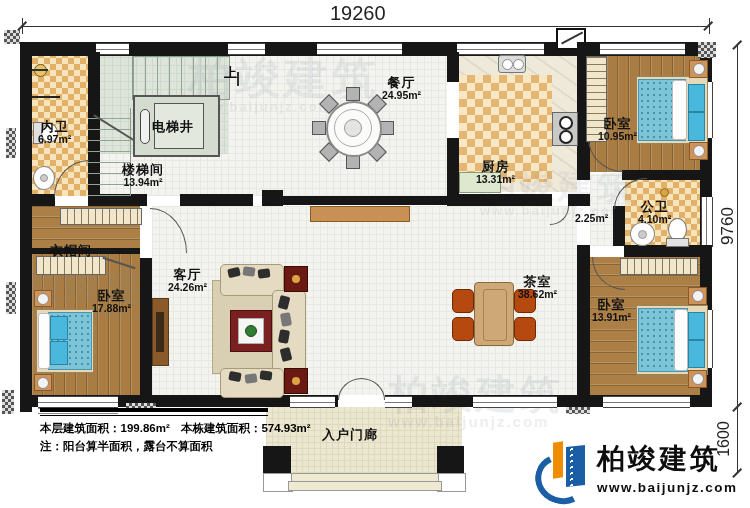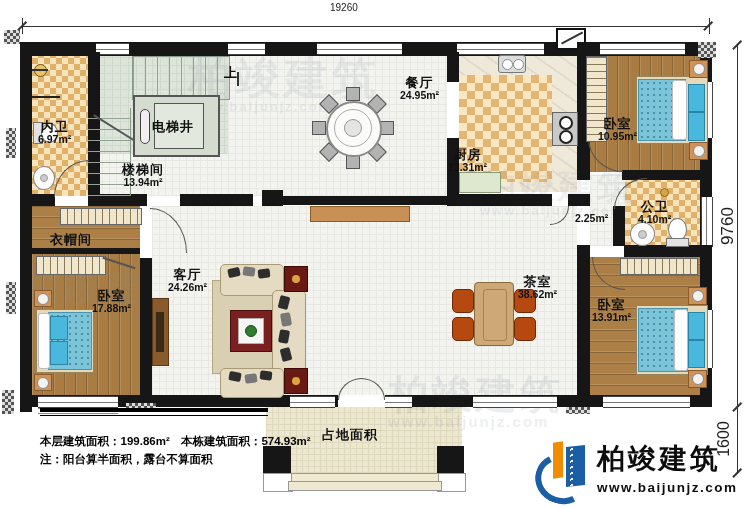--- a/index.html
+++ b/index.html
@@ -61,21 +61,21 @@
   .cushg{background:#777;border-radius:2px;}
   .circle{border-radius:50%;}
   .dchair{background:#b3b3b3;border:1px solid #555;width:12px;height:12px;}
   .tchair{background:#b5490f;border:1px solid #6e2a07;border-radius:5px;width:20px;height:22px;}
   
   .rl{position:absolute;display:flex;flex-direction:column;align-items:center;color:#111;font-weight:bold;line-height:1.08;white-space:nowrap;}
   .rn{font-size:13px;letter-spacing:1px;}
   .ra{font-size:10.5px;}
   .wm{position:absolute;color:#8a94a0;font-weight:bold;white-space:nowrap;line-height:1.0;}
   .wm .s{display:block;font-size:13px;letter-spacing:2px;}
-  .dimtxt{color:#222;font-size:10px;font-weight:normal;}
+  .dimtxt{color:#222;font-size:20px;font-weight:normal;}
   .dline{background:#333;}
   .tick{position:absolute;width:12px;height:1.5px;background:#333;transform:rotate(-45deg);}
   
   .tb-title{font-size:31px;font-weight:bold;color:#000;letter-spacing:2px;}
   .tb-scale{font-size:23px;color:#000;margin-left:14px;}
   .tb-line{border-top:4px solid #000;border-bottom:1.5px solid #000;height:3px;}
   .tb-row{font-size:11.5px;font-weight:bold;color:#000;white-space:nowrap;}
   .logo-co{font-size:28px;font-weight:900;color:#0d0d0d;letter-spacing:3px;}
   .logo-site{font-size:13.5px;font-weight:bold;color:#0d0d0d;letter-spacing:1.5px;}
 </style>
@@ -317,60 +317,60 @@
   <div class="rl" style="left:122px;top:163px;">
     <span class="rn">楼梯间</span>
     <span class="ra">13.94m²</span>
   </div>
   <div class="rl" style="left:152px;top:120px;">
     <span class="rn">电梯井</span>
   </div>
   <div class="rl" style="left:224px;top:66px;">
     <span class="rn">上</span>
   </div>
-  <div class="rl" style="left:400px;top:76px;">
+  <div class="rl" style="left:382px;top:76px;">
     <span class="rn">餐厅</span>
     <span class="ra">24.95m²</span>
   </div>
-  <div class="rl" style="left:448px;top:148px;">
+  <div class="rl" style="left:448px;top:160px;padding-left:28px;">
     <span class="rn">厨房</span>
     <span class="ra">13.31m²</span>
   </div>
   <div class="rl" style="left:598px;top:117px;">
     <span class="rn">卧室</span>
     <span class="ra">10.95m²</span>
   </div>
   <div class="rl" style="left:638px;top:200px;">
     <span class="rn">公卫</span>
     <span class="ra">4.10m²</span>
   </div>
   <div class="rl" style="left:575px;top:213px;">
     <span class="ra">2.25m²</span>
   </div>
-  <div class="rl" style="left:50px;top:233px;">
+  <div class="rl" style="left:50px;top:244px;">
     <span class="rn">衣帽间</span>
   </div>
   <div class="rl" style="left:92px;top:289px;">
     <span class="rn">卧室</span>
     <span class="ra">17.88m²</span>
   </div>
   <div class="rl" style="left:168px;top:268px;">
     <span class="rn">客厅</span>
     <span class="ra">24.26m²</span>
   </div>
   <div class="rl" style="left:518px;top:275px;">
     <span class="rn">茶室</span>
     <span class="ra">38.62m²</span>
   </div>
   <div class="rl" style="left:592px;top:298px;">
     <span class="rn">卧室</span>
     <span class="ra">13.91m²</span>
   </div>
   <div class="rl" style="left:322px;top:428px;">
-    <span class="rn">占地面积</span>
+    <span class="rn">入户门廊</span>
   </div>
 
   <div class="abs dimtxt" style="left:330px;top:2px;">19260</div>
   <div class="abs dline" style="left:22px;top:26px;width:688px;height:1px;"></div>
   <div class="tick" style="left:16px;top:25px;"></div>
   <div class="tick" style="left:702px;top:25px;"></div>
   <div class="abs dline" style="left:22px;top:18px;width:1px;height:16px;"></div>
   <div class="abs dline" style="left:709px;top:18px;width:1px;height:16px;"></div>
 
   <div class="abs dline" style="left:737px;top:45px;width:1px;height:362px;"></div>
@@ -379,21 +379,21 @@
   <div class="abs dimtxt" style="left:698px;top:216px;width:60px;text-align:center;font-size:17px;transform:rotate(-90deg);">9760</div>
 
   <div class="abs dline" style="left:737px;top:407px;width:1px;height:66px;"></div>
   <div class="tick" style="left:731px;top:472px;"></div>
   <div class="abs dimtxt" style="left:694px;top:430px;width:60px;text-align:center;font-size:16px;transform:rotate(-90deg);">1600</div>
 
   <div class="abs" style="left:40px;top:406px;width:240px;">
     <div style="display:flex;align-items:baseline;">
     </div>
     <div class="tb-line" style="width:228px;margin-top:2px;"></div>
-    <div class="tb-row" style="margin-top:18px;">
+    <div class="tb-row" style="margin-top:5px;">
       <span>本层建筑面积：199.86m²</span>
       <span style="margin-left:8px;">本栋建筑面积：574.93m²</span>
     </div>
     <div class="tb-row" style="margin-top:3px;">
       <span>注：阳台算半面积，露台不算面积</span>
     </div>
   </div>
 
   <div class="abs" style="left:505px;top:438px;width:240px;height:62px;">
     <div class="abs" style="left:30px;top:0;width:56px;height:60px;">

